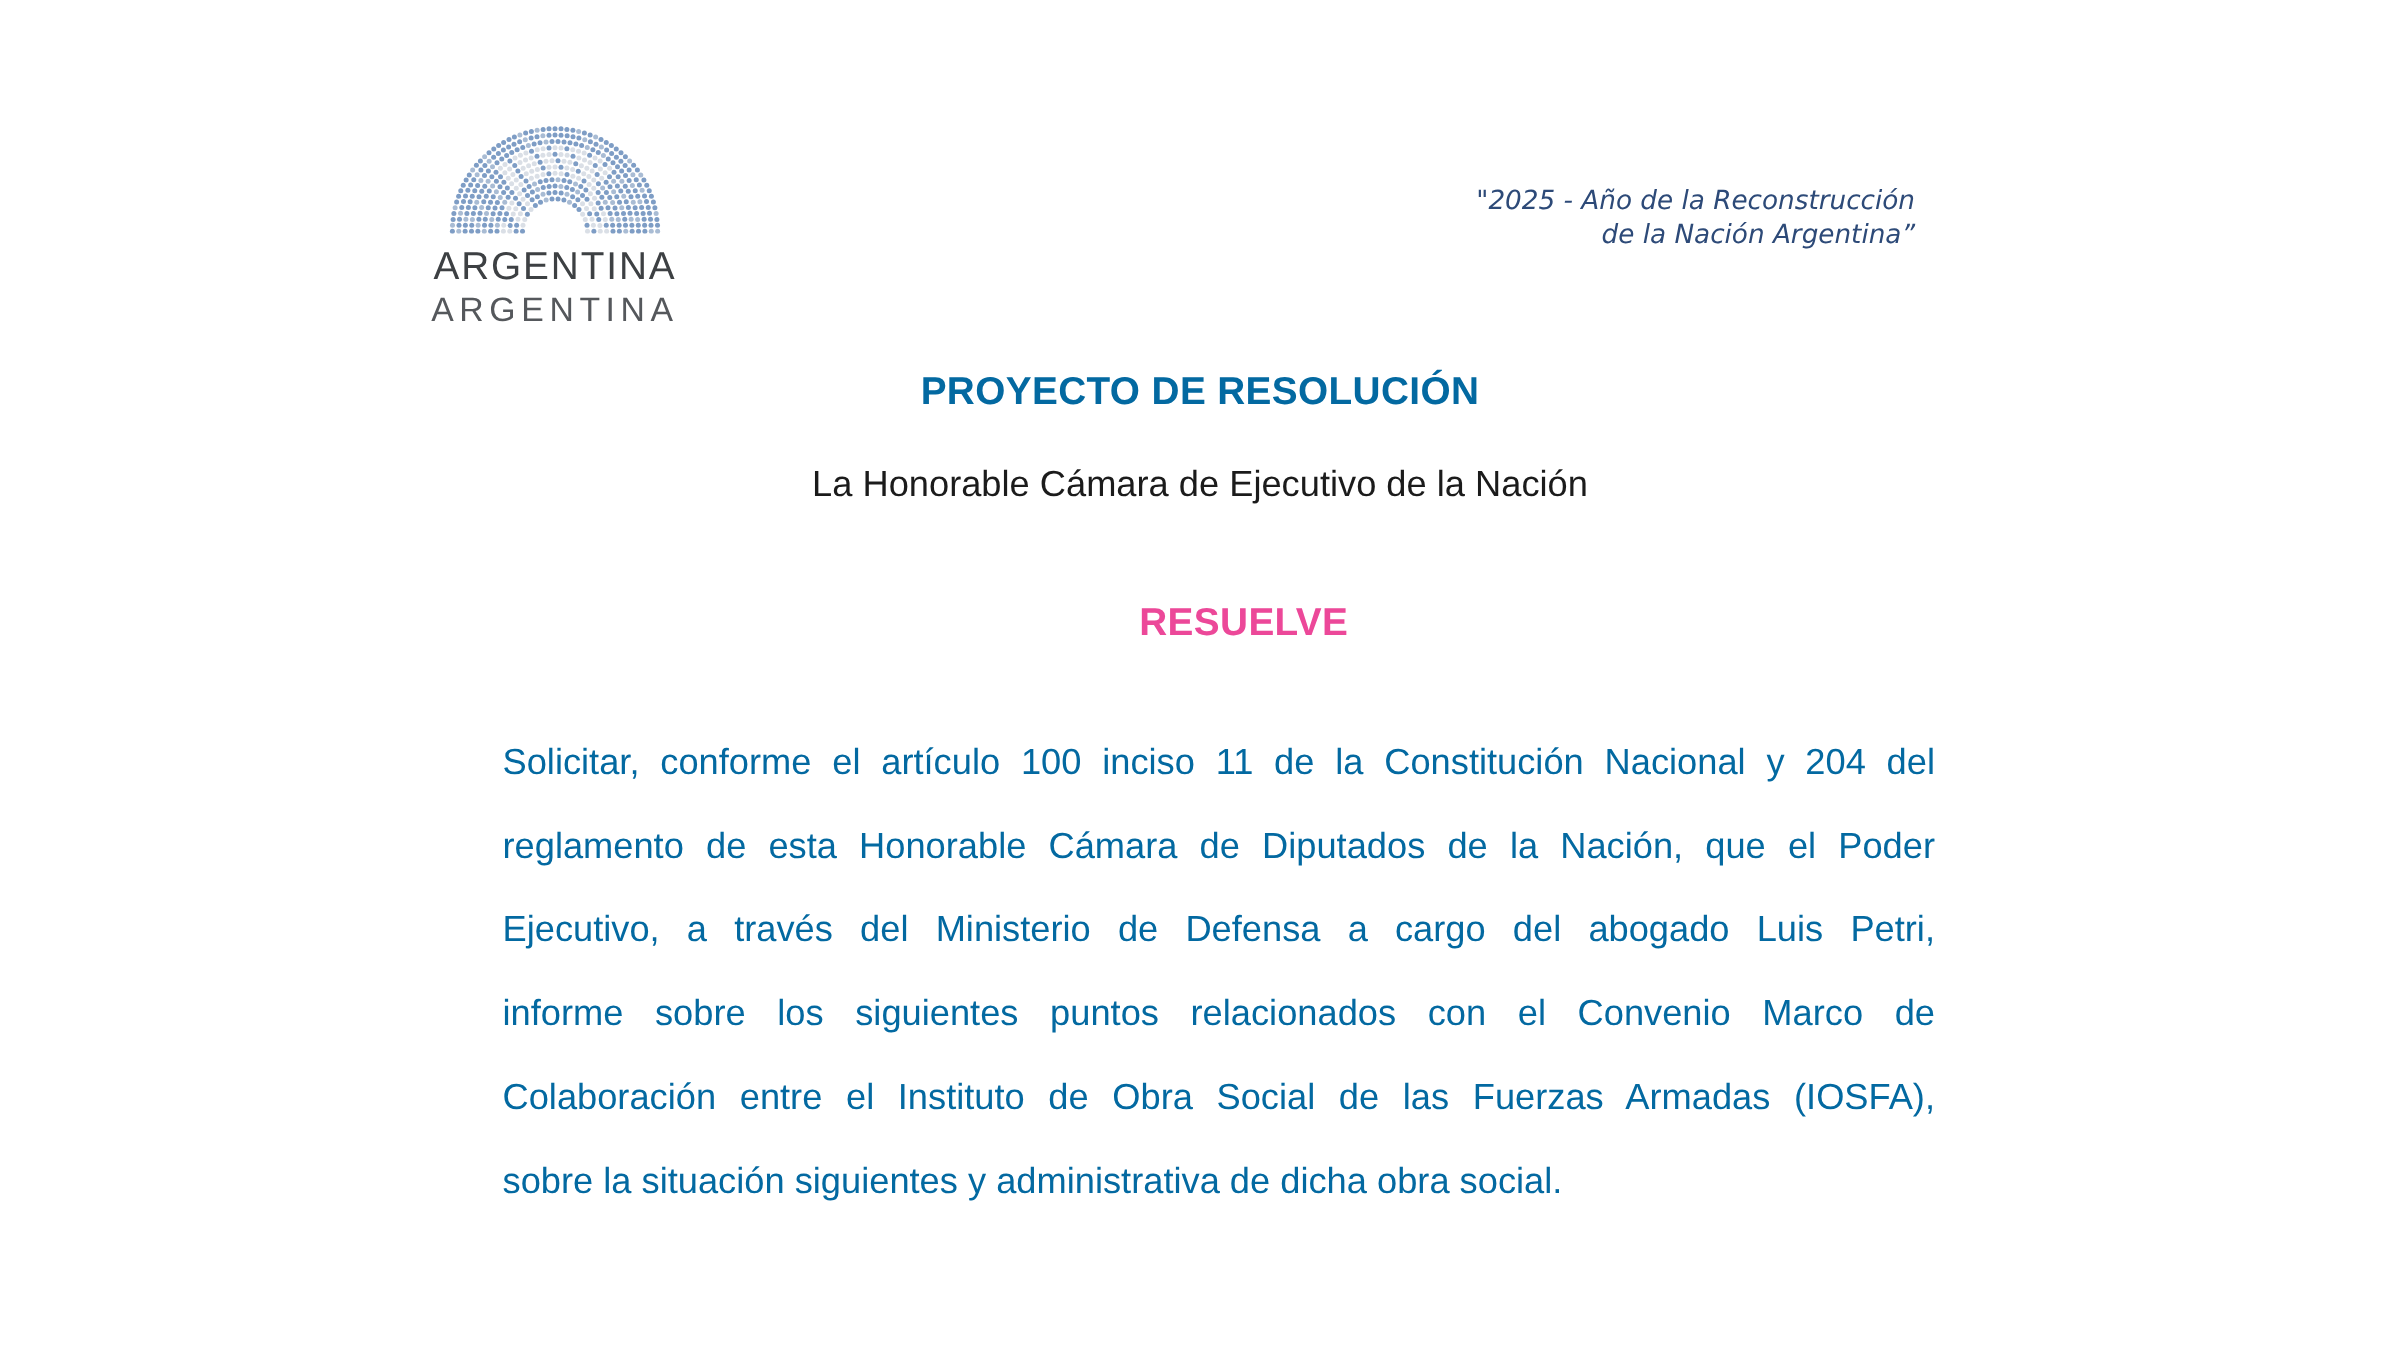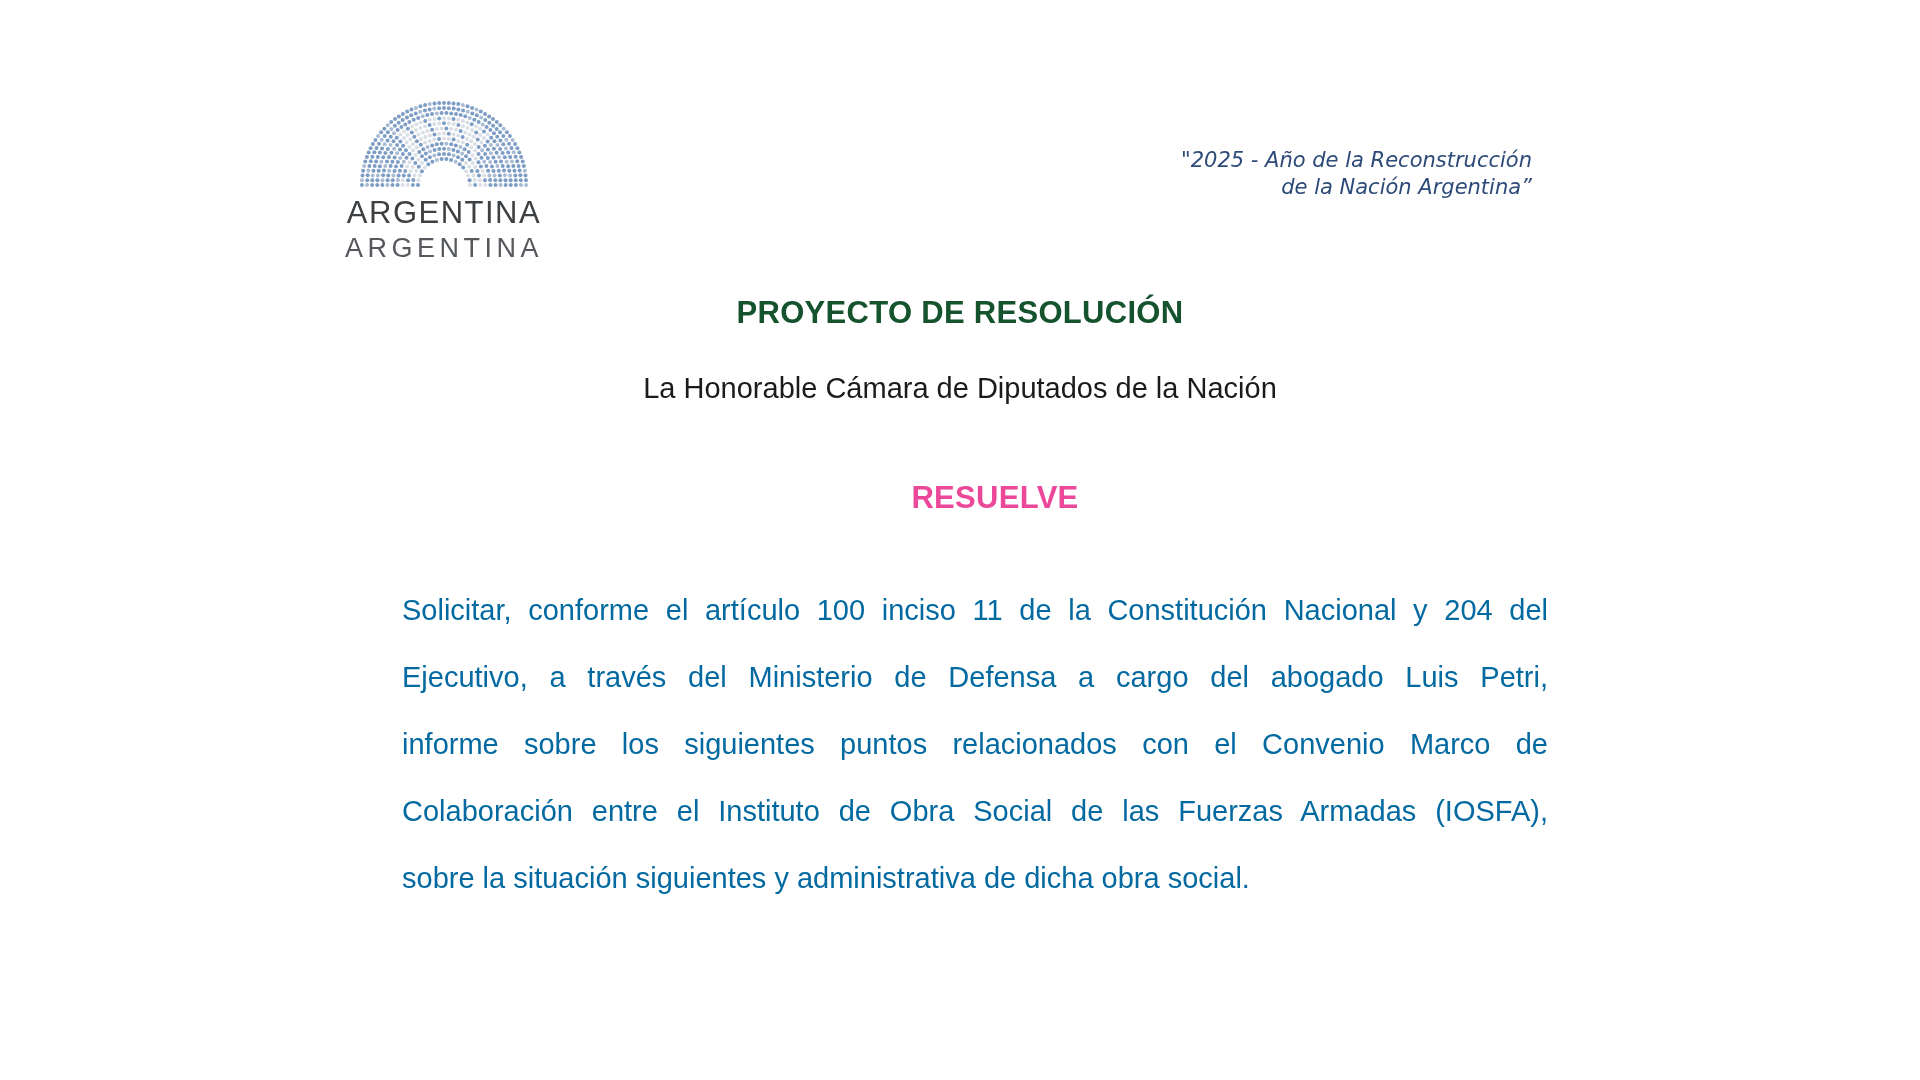--- a/index.html
+++ b/index.html
@@ -19,21 +19,21 @@
     color:#55585c;font-weight:400;
   }
   .quote{
     position:absolute;top:147px;right:388px;text-align:right;
     font-family:"DejaVu Sans",sans-serif;font-style:italic;
     font-size:21px;line-height:27px;color:#2d4a78;
   }
   
   .doc-title{
     position:absolute;top:295px;left:0;width:1920px;text-align:center;
-    font-size:31px;font-weight:bold;color:#14532d;letter-spacing:.3px;
+    font-size:31px;font-weight:bold;color:#0369a1;letter-spacing:.3px;
   }
   .doc-subtitle{
     position:absolute;top:372px;left:0;width:1920px;text-align:center;
     font-size:29px;color:#1b1b1b;
   }
   .section-heading{
     position:absolute;top:480px;left:0;width:1920px;text-align:center;
     font-size:31px;font-weight:bold;color:#ec4899;letter-spacing:.3px;margin-left:35px;
   }
   .paragraph{
@@ -495,25 +495,26 @@
     <div class="logo-subtitle">ARGENTINA</div>
   </div>
 
   <div class="quote">
     <div>"2025 - Año de la Reconstrucción</div>
     <div>de la Nación Argentina”</div>
   </div>
 
   <div class="doc-title">PROYECTO DE RESOLUCIÓN</div>
 
-  <div class="doc-subtitle">La Honorable Cámara de Diputados de la Nación</div>
+  <div class="doc-subtitle">La Honorable Cámara de Ejecutivo de la Nación</div>
 
   <div class="section-heading">RESUELVE</div>
 
   <div class="paragraph">
       <div class="body-line">Solicitar, conforme el artículo 100 inciso 11 de la Constitución Nacional y 204 del</div>
+      <div class="body-line">reglamento de esta Honorable Cámara de Diputados de la Nación, que el Poder</div>
       <div class="body-line">Ejecutivo, a través del Ministerio de Defensa a cargo del abogado Luis Petri,</div>
       <div class="body-line">informe sobre los siguientes puntos relacionados con el Convenio Marco de</div>
       <div class="body-line">Colaboración entre el Instituto de Obra Social de las Fuerzas Armadas (IOSFA),</div>
       <div class="body-line last">sobre la situación siguientes y administrativa de dicha obra social.</div>
     </div>
 
 </div>
 
 </body></html>

